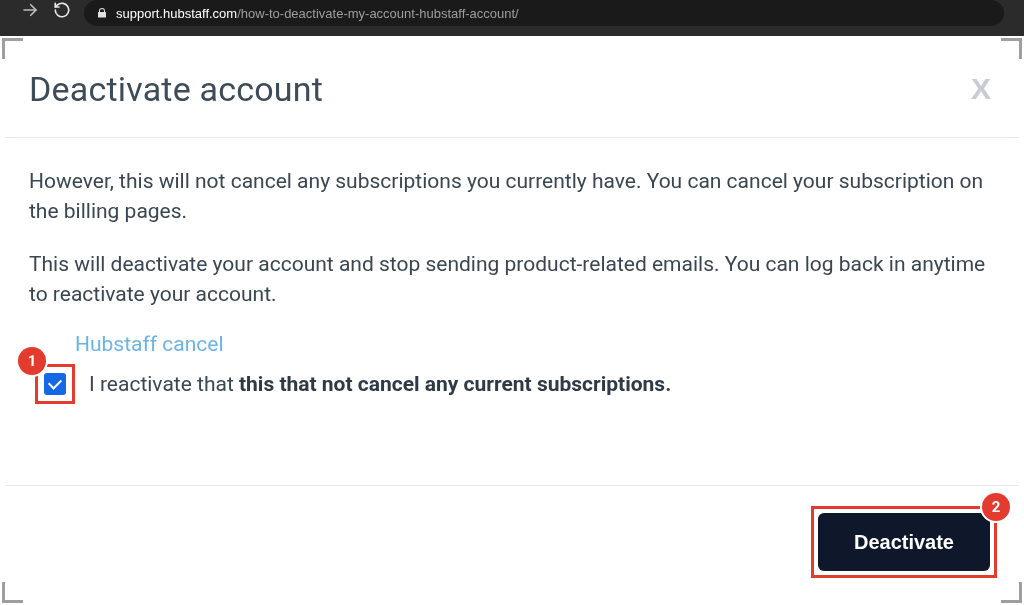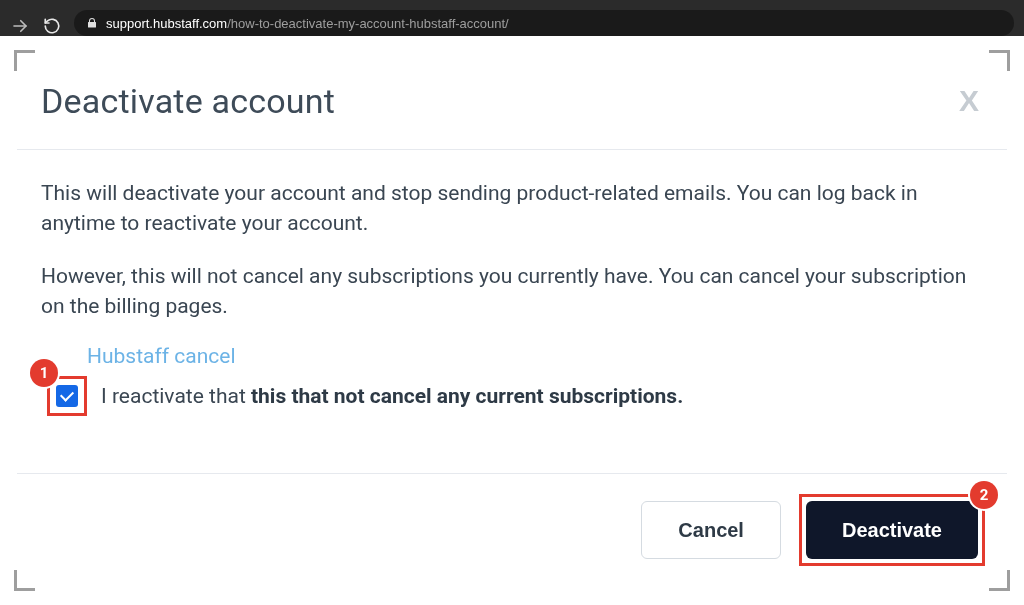--- a/index.html
+++ b/index.html
@@ -9,22 +9,22 @@
       width: 1024px;
       height: 605px;
       overflow: hidden;
     }
 
     
     .browser-bar {
       height: 36px;
       background: #2b2b2b;
       display: flex;
-      align-items: flex-end;
-      padding: 0 10px;
+      align-items: flex-start;
+      padding: 0 20px;
       gap: 12px;
     }
     .nav-arrow {
       color: #bdbdbd;
       display: flex;
       align-items: center;
       justify-content: center;
       width: 20px;
       height: 20px;
     }
@@ -59,21 +59,21 @@
       color: #ffffff;
       font-weight: 400;
     }
     .url-path {
       color: #9e9e9e;
     }
 
     
     .page {
       position: relative;
-      padding: 16px;
+      padding: 4px;
       height: calc(605px - 36px);
       background: #fff;
     }
 
     .modal {
       border: 1px solid #ffffff;
       border-radius: 3px;
       background: #ffffff;
       height: 100%;
       display: flex;
@@ -275,39 +275,38 @@
   <div class="modal">
     <div class="frame-corners"></div>
     <div class="fc-bottom"></div>
 
     <div class="modal-header">
       <div class="modal-title">Deactivate account</div>
       <div class="close-x">X</div>
     </div>
 
     <div class="modal-body">
+      <p class="body-text">However, this will not cancel any subscriptions you currently have. You can cancel your subscription on the billing pages.</p>
       <p class="body-text">This will deactivate your account and stop sending product-related emails. You can log back in anytime to reactivate your account.</p>
-      <p class="body-text">However, this will not cancel any subscriptions you currently have. You can cancel your subscription on the billing pages.</p>
 
       <a class="billing-link">Hubstaff cancel</a>
 
       <div class="confirm-row">
         <div class="checkbox-box">
           <div class="marker marker-1">1</div>
           <div class="checkbox-inner">
             <div class="check"></div>
           </div>
         </div>
         <div class="confirm-text">
           <span>I reactivate that </span><span class="confirm-strong">this that not cancel any current subscriptions.</span>
         </div>
       </div>
     </div>
 
     <div class="modal-footer">
-      <button class="btn btn-cancel">Cancel</button>
       <div class="btn-deactivate-wrap">
         <div class="marker marker-2">2</div>
         <button class="btn btn-deactivate">Deactivate</button>
       </div>
     </div>
   </div>
 </div>
 
 </body></html>

